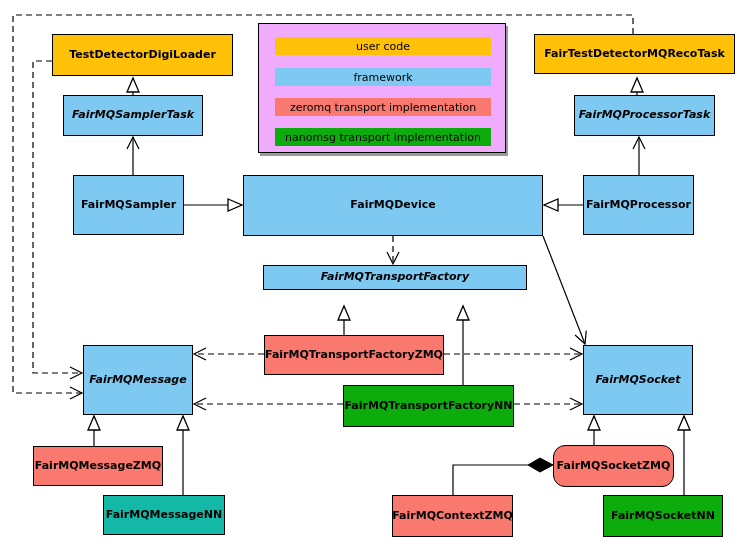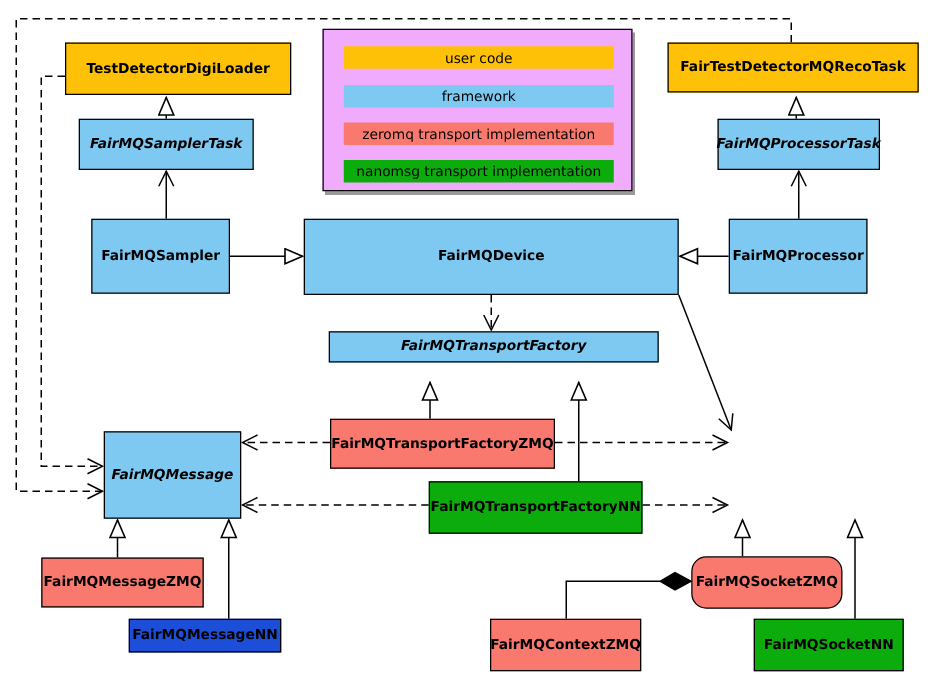--- a/index.html
+++ b/index.html
@@ -73,40 +73,41 @@
     <div class="legend-item" style="top: 74px; background-color: rgb(249, 121, 111);">zeromq transport implementation</div>
     <div class="legend-item" style="top: 104px; background-color: rgb(11, 172, 11);">nanomsg transport implementation</div>
   </div>
 
   <div class="node" style="left: 52px; top: 34px; width: 181px; height: 42px; background-color: rgb(255, 193, 7);">TestDetectorDigiLoader</div>
 
   <div class="node" style="left: 534px; top: 34px; width: 201px; height: 40px; background-color: rgb(255, 193, 7);">FairTestDetectorMQRecoTask</div>
 
   <div class="node abstract" style="left: 63px; top: 95px; width: 140px; height: 41px; background-color: rgb(126, 201, 241);">FairMQSamplerTask</div>
 
-  <div class="node abstract" style="left: 574px; top: 95px; width: 130px; height: 41px; background-color: rgb(126, 201, 241);">FairMQProcessorTask</div>
+  <div class="node abstract" style="left: 574px; top: 95px; width: 141px; height: 41px; background-color: rgb(126, 201, 241);">FairMQProcessorTask</div>
 
   <div class="node" style="left: 73px; top: 175px; width: 111px; height: 60px; background-color: rgb(126, 201, 241);">FairMQSampler</div>
 
   <div class="node" style="left: 243px; top: 175px; width: 300px; height: 61px; background-color: rgb(126, 201, 241);">FairMQDevice</div>
 
   <div class="node" style="left: 583px; top: 175px; width: 111px; height: 60px; background-color: rgb(126, 201, 241);">FairMQProcessor</div>
 
   <div class="node abstract" style="left: 263px; top: 265px; width: 264px; height: 25px; background-color: rgb(126, 201, 241);">FairMQTransportFactory</div>
 
   <div class="node" style="left: 264px; top: 335px; width: 180px; height: 40px; background-color: rgb(249, 121, 111);">FairMQTransportFactoryZMQ</div>
 
   <div class="node" style="left: 343px; top: 385px; width: 171px; height: 42px; background-color: rgb(11, 172, 11);">FairMQTransportFactoryNN</div>
 
   <div class="node abstract" style="left: 83px; top: 345px; width: 110px; height: 70px; background-color: rgb(126, 201, 241);">FairMQMessage</div>
 
+  <div class="node abstract" style="left: 583px; top: 345px; width: 110px; height: 70px; background-color: rgb(126, 201, 241);">FairMQSocket</div>
 
   <div class="node" style="left: 33px; top: 446px; width: 130px; height: 40px; background-color: rgb(249, 121, 111);">FairMQMessageZMQ</div>
 
-  <div class="node" style="left: 103px; top: 495px; width: 122px; height: 27px; background-color: #1d4ed8;">FairMQMessageNN</div>
+  <div class="node" style="left: 103px; top: 495px; width: 122px; height: 40px; background-color: #14b8a6;">FairMQMessageNN</div>
 
   <div class="node" style="left: 553px; top: 445px; width: 121px; height: 42px; background-color: rgb(249, 121, 111); border-radius: 12px;">FairMQSocketZMQ</div>
 
   <div class="node" style="left: 603px; top: 495px; width: 120px; height: 42px; background-color: rgb(11, 172, 11);">FairMQSocketNN</div>
 
   <div class="node" style="left: 392px; top: 495px; width: 121px; height: 42px; background-color: rgb(249, 121, 111);">FairMQContextZMQ</div>
 
 </div>
 
 </body></html>

